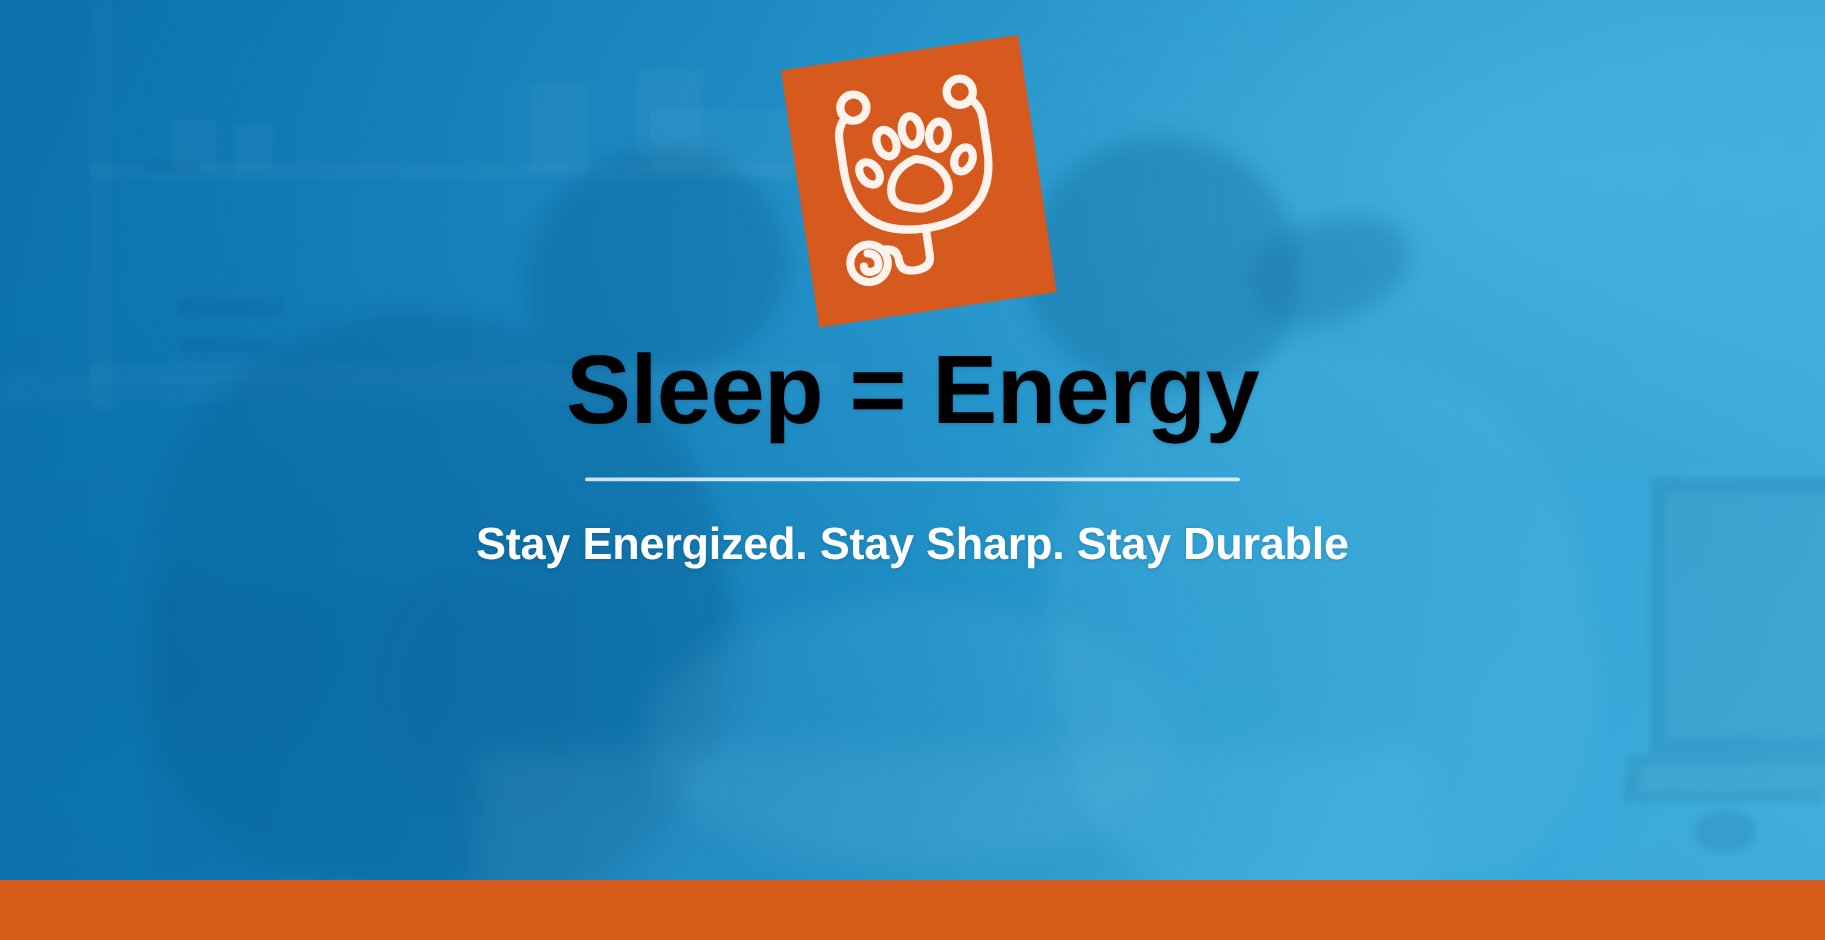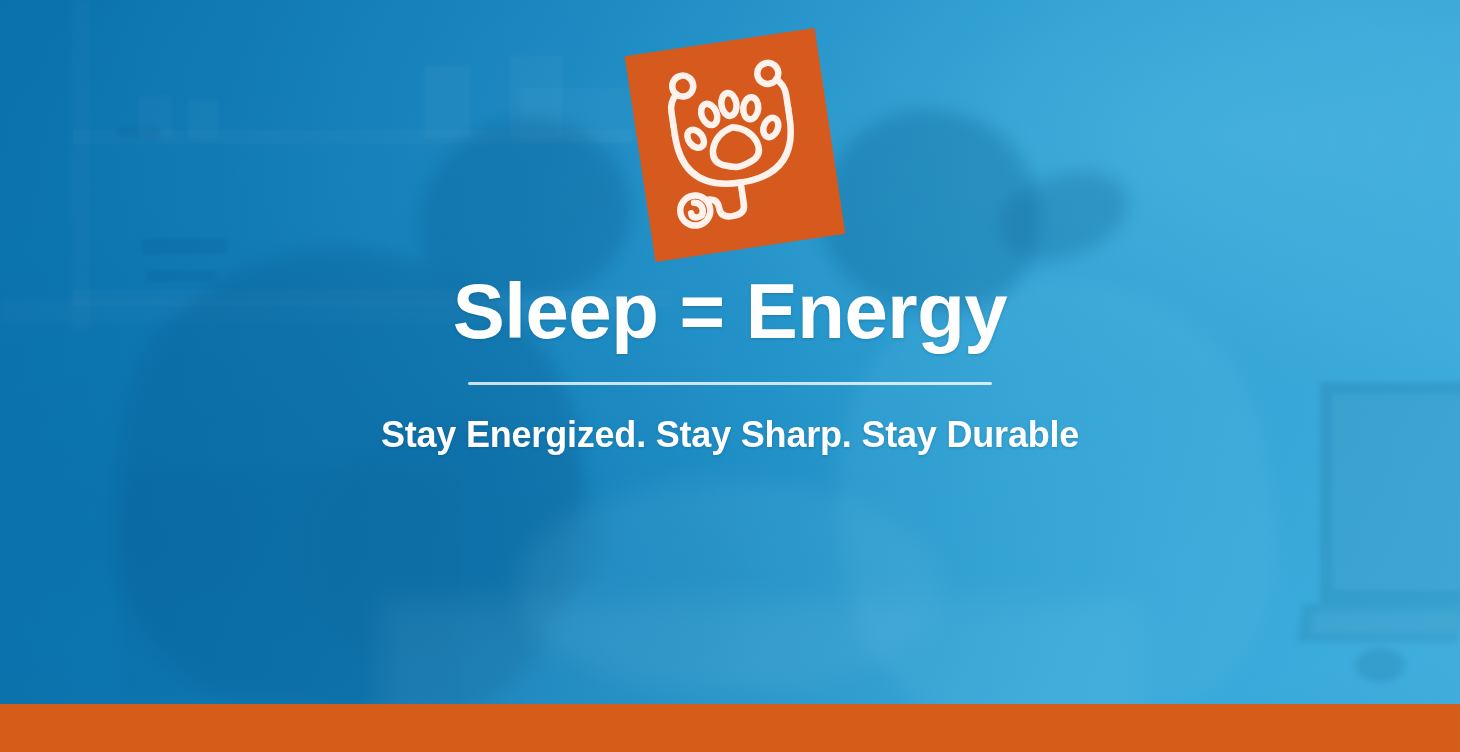--- a/index.html
+++ b/index.html
@@ -203,21 +203,21 @@
   
   .content {
     position: absolute;
     left: 0;
     right: 0;
     top: 272px;
     text-align: center;
   }
   .headline {
     margin: 0;
-    color: #ffffff;
+    color: #000000;
     font-size: 78px;
     line-height: 1.0;
     font-weight: 700;
     letter-spacing: -0.5px;
     text-shadow: 0 1px 3px rgba(4,58,96,0.25);
   }
   .subhead {
     margin: 18px 0 0 0;
     color: #ffffff;
     font-size: 67px;

